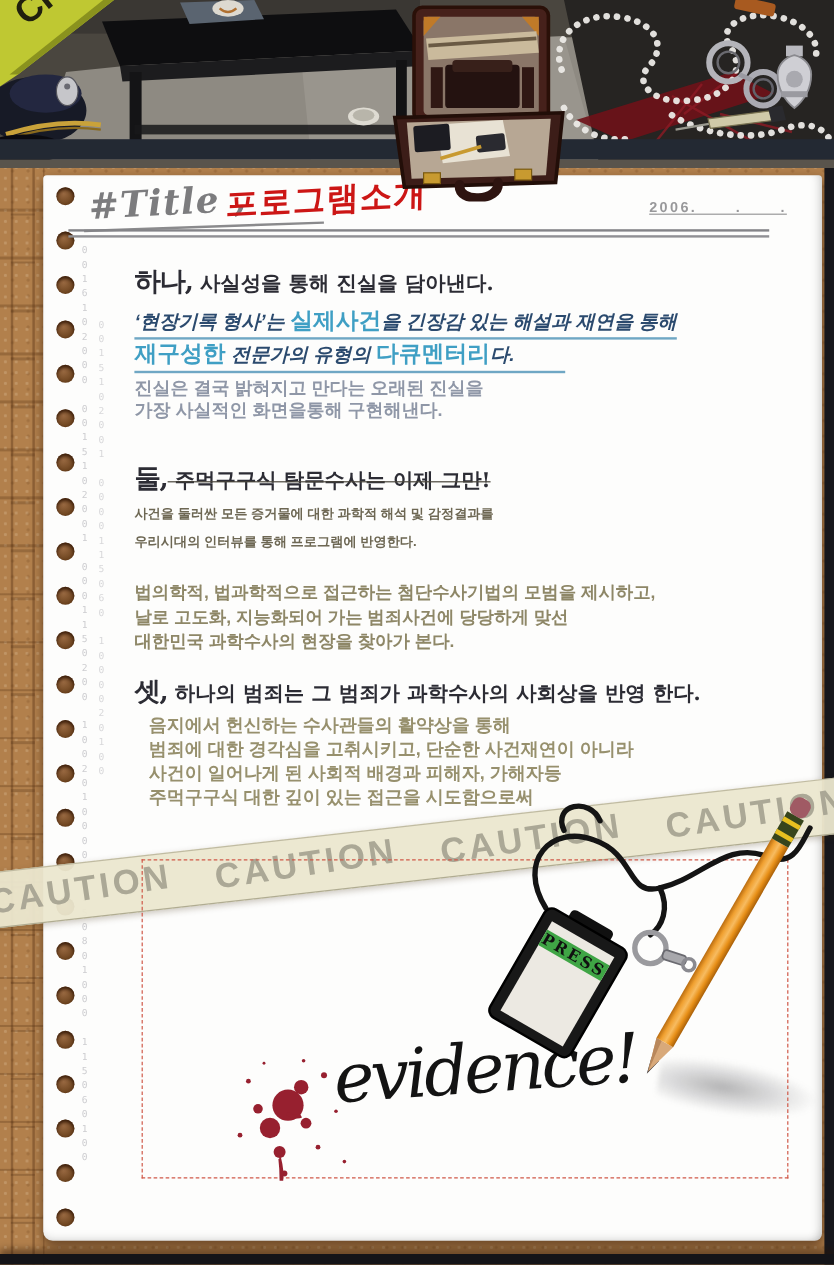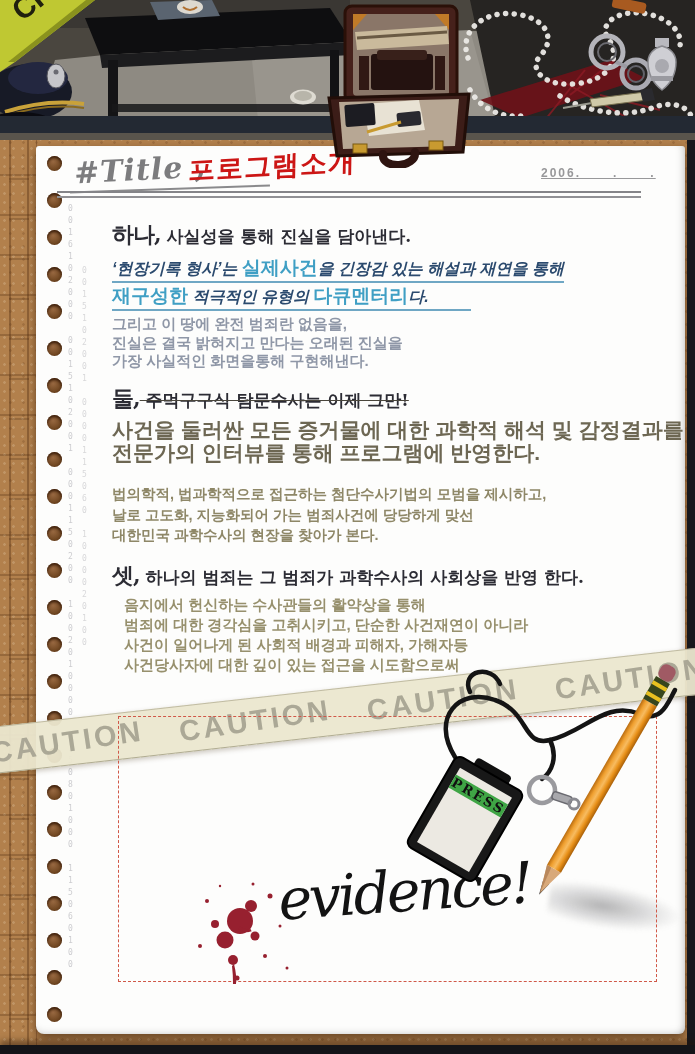--- a/index.html
+++ b/index.html
@@ -52,21 +52,21 @@
   .content{position:absolute;left:0;top:0;width:695px;height:1046px;z-index:5;pointer-events:none;}
   .sec{position:absolute;left:112px;}
   .sec-head{font-family:"DejaVu Serif",serif;font-weight:bold;color:#2c2c34;font-size:17px;}
   .sec-head .num{font-size:22px;letter-spacing:-1px;}
   #sec2 .sec-head .rest{text-decoration:line-through;text-decoration-thickness:1px;text-decoration-color:#4a463c;}
   .hl{display:inline-block;border-bottom:2px solid #6fa7c4;padding-bottom:0;line-height:25px;
      font-weight:bold;font-style:italic;font-size:16px;text-align:right;}
   .hl.ext{padding-right:42px;}
   .navy{color:#2b4a6e;} .cyan{color:#3f9fc4;font-size:19px;font-style:normal;}
   .body1{color:#8f97a7;font-size:15px;line-height:18.5px;font-weight:bold;}
-  .body2{color:#6d6753;font-size:21px;line-height:23px;font-weight:bold;}
+  .body2{color:#6d6753;font-size:11px;line-height:23px;font-weight:bold;}
   .body3{color:#8e8767;font-size:14.5px;line-height:20.5px;font-weight:bold;}
   .body4{color:#97906d;font-size:15px;line-height:20px;font-weight:bold;margin-left:12px;}
   #sec1{top:220px;} #sec1 .hl-wrap{margin-top:5px;} #sec1 .gray{margin-top:4px;}
   #sec2{top:384px;} #sec2 .p1{margin-top:4px;} #sec2 .p2{margin-top:20px;}
   #sec3{top:561px;} #sec3 .p{margin-top:4px;}
 
   
   .tape{position:absolute;left:-25px;top:687px;width:748px;height:47px;z-index:4;
      background:rgba(235,231,207,.95);border-top:1px solid rgba(180,176,150,.8);border-bottom:1px solid rgba(170,166,140,.9);
      transform:rotate(-6.4deg);box-shadow:0 2px 5px rgba(60,40,10,.25);
@@ -234,49 +234,48 @@
     <div class="date">2006.      .      .</div>
     <div class="rule"></div>
   </div>
 
   <div class="content">
 
     <div class="sec" id="sec1">
       <div class="sec-head"><span class="num">하나,</span><span class="rest"> 사실성을 통해 진실을 담아낸다.</span></div>
       <div class="hl-wrap">
         <span class="hl"><span class="navy">‘현장기록 형사’는 </span><span class="cyan">실제사건</span><span class="navy">을 긴장감 있는 </span><span class="navy">해설과 재연을 통해</span></span><br>
-        <span class="hl ext"><span class="cyan">재구성한</span><span class="navy"> 적극적인 유형의 </span><span class="cyan">다큐멘터리</span><span class="navy">다.</span></span>
+        <span class="hl ext"><span class="cyan">재구성한</span><span class="navy"> 전문가의 유형의 </span><span class="cyan">다큐멘터리</span><span class="navy">다.</span></span>
       </div>
       <div class="body1 gray">
-        <div>그리고 이 땅에 완전 범죄란 없음을,</div>
         <div>진실은 결국 밝혀지고 만다는 오래된 진실을</div>
         <div>가장 사실적인 화면을통해 구현해낸다.</div>
       </div>
     </div>
 
     <div class="sec" id="sec2">
       <div class="sec-head"><span class="num">둘,</span><span class="rest"> 주먹구구식 탐문수사는 이제 그만!</span></div>
       <div class="body2 p1">
         <div>사건을 둘러싼 모든 증거물에 대한 과학적 해석 및 감정결과를</div>
-        <div>전문가의 인터뷰를 통해 프로그램에 반영한다.</div>
+        <div>우리시대의 인터뷰를 통해 프로그램에 반영한다.</div>
       </div>
       <div class="body3 p2">
         <div>법의학적, 법과학적으로 접근하는 첨단수사기법의 모범을 제시하고,</div>
         <div>날로 고도화, 지능화되어 가는 범죄사건에 당당하게 맞선</div>
         <div>대한민국 과학수사의 현장을 찾아가 본다.</div>
       </div>
     </div>
 
     <div class="sec" id="sec3">
       <div class="sec-head"><span class="num">셋,</span><span class="rest"> 하나의 범죄는 그 범죄가 과학수사의 사회상을 반영 한다.</span></div>
       <div class="body4 p">
         <div>음지에서 헌신하는 수사관들의 활약상을 통해</div>
         <div>범죄에 대한 경각심을 고취시키고, 단순한 사건재연이 아니라</div>
         <div>사건이 일어나게 된 사회적 배경과 피해자, 가해자등</div>
-        <div>사건당사자에 대한 깊이 있는 접근을 시도함으로써</div>
+        <div>주먹구구식 대한 깊이 있는 접근을 시도함으로써</div>
       </div>
     </div>
   </div>
 
   <div class="tape">
     <span>CAUTION</span>
     <span>CAUTION</span>
     <span>CAUTION</span>
     <span>CAUTION</span>
   </div>

